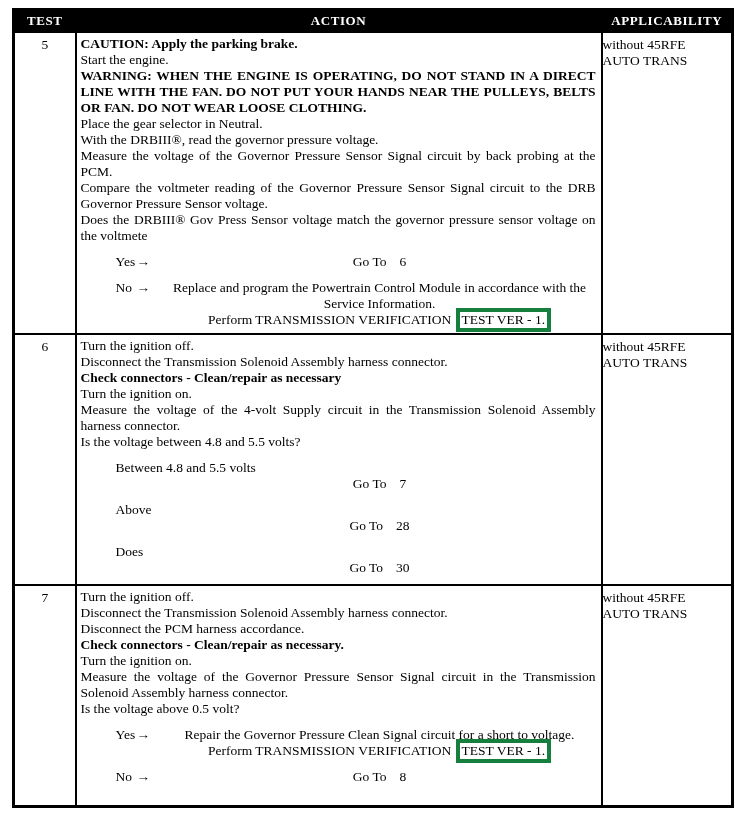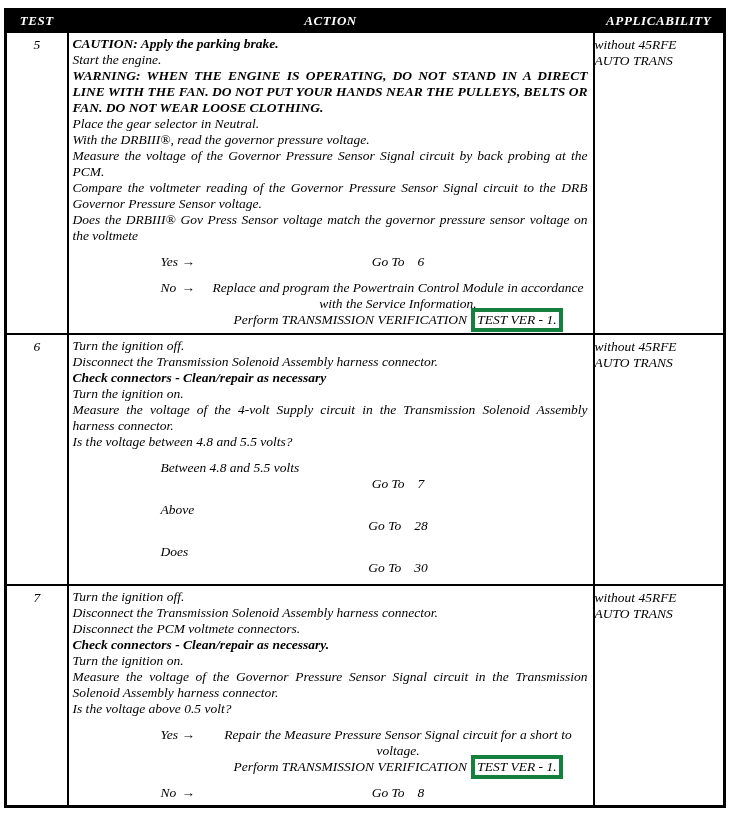--- a/index.html
+++ b/index.html
@@ -2,21 +2,21 @@
 <html><head>
 <meta charset="utf-8">
 <style>
   * { margin:0; padding:0; box-sizing:border-box; }
   html,body { background:#ffffff; }
   body {
     width:735px; height:815px;
     font-family:"Liberation Serif","DejaVu Serif",serif;
     color:#000;
   }
-  .page { padding:8px 8px 0 4px;font-style:italic; }
+  .page { padding:8px 8px 0 12px; }
   table.diag-table {
     border-collapse:collapse;
     table-layout:fixed;
     width:719px;
     border:3px solid #000;
   }
   col.c-test { width:62px; }
   col.c-action { width:526px; }
   col.c-app { width:131px; }
   thead th {
@@ -34,21 +34,21 @@
   tbody tr:nth-child(2) td { height:251px; }
   tbody tr:nth-child(3) td { height:222px; }
   td.test-cell { text-align:center; padding-top:4px; }
   td.action-cell { padding:3px 5px 3px 4px; }
   td.app-cell { text-align:left; padding-top:4px; }
   .para { text-align:justify; }
   .para.bold { font-weight:bold; }
   .answer {
     display:grid;
     grid-template-columns:21px 27px 1fr;
-    margin-left:88px;
+    margin-left:35px;
     margin-top:10px;
   }
   .alabel { white-space:nowrap; grid-column:1; }
   .alabel.wide { grid-column:1 / -1; }
   .arrow { grid-column:2; }
   .abody { grid-column:3; }
   .aline { text-align:center; }
   .goto-gap { display:inline-block; width:13px; }
   .link-box {
     border:4px solid #15803d;
@@ -144,30 +144,30 @@
             <div class="app-line">AUTO TRANS</div>
           </td>
         </tr>
         <tr>
           <td class="test-cell">
             <div>7</div>
           </td>
           <td class="action-cell">
             <div class="para">Turn the ignition off.</div>
             <div class="para">Disconnect the Transmission Solenoid Assembly harness connector.</div>
-            <div class="para">Disconnect the PCM voltmete connectors.</div>
+            <div class="para">Disconnect the PCM harness accordance.</div>
             <div class="para bold">Check connectors - Clean/repair as necessary.</div>
             <div class="para">Turn the ignition on.</div>
             <div class="para">Measure the voltage of the Governor Pressure Sensor Signal circuit in the Transmission Solenoid Assembly harness connector.</div>
             <div class="para">Is the voltage above 0.5 volt?</div>
             <div class="answer">
               <span class="alabel">Yes</span>
               <span class="arrow">→</span>
               <div class="abody">
-                <div class="aline"><span>Repair the Measure Pressure Sensor Signal circuit for a short to voltage.</span></div>
+                <div class="aline"><span>Repair the Governor Pressure Clean Signal circuit for a short to voltage.</span></div>
                 <div class="aline"><span>Perform TRANSMISSION VERIFICATION </span><span class="link-box">TEST VER - 1.</span></div>
               </div>
             </div>
             <div class="answer">
               <span class="alabel">No</span>
               <span class="arrow">→</span>
               <div class="abody">
                 <div class="aline"><span>Go To</span><span class="goto-gap"></span><span>8</span></div>
               </div>
             </div>

